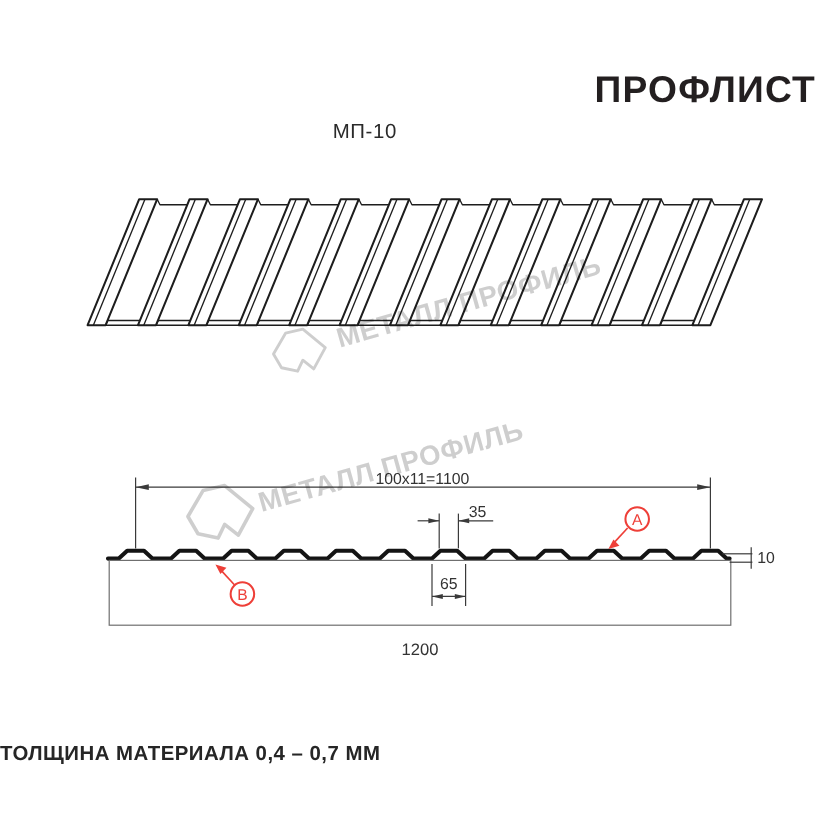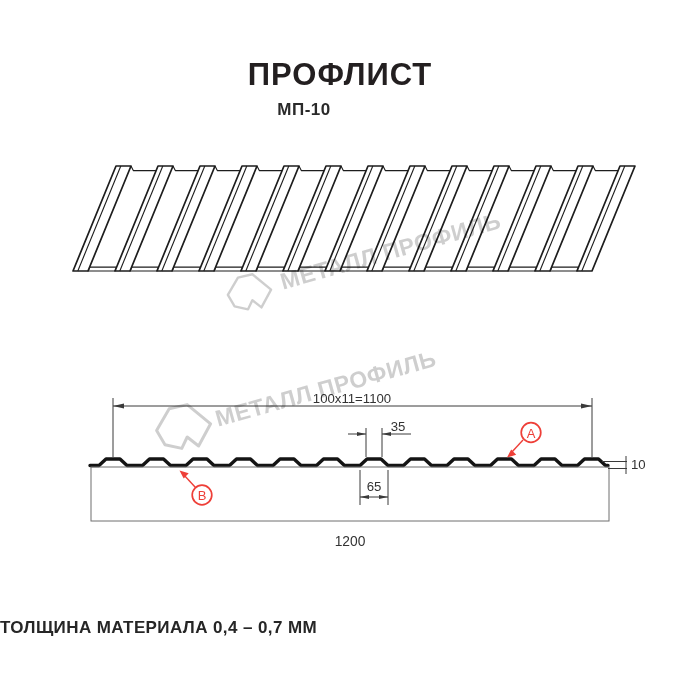--- a/index.html
+++ b/index.html
@@ -1,26 +1,26 @@
 <!DOCTYPE html>
 <html><head>
 <meta charset="utf-8">
 <style>
   html,body{margin:0;padding:0;}
   body{
     width:700px;height:700px;position:relative;background:#ffffff;
     font-family:"Liberation Sans","DejaVu Sans",sans-serif;overflow:hidden;
   }
   .page-title{
-    position:absolute;left:0;top:57px;width:680px;text-align:center;
+    position:absolute;left:0;top:57px;width:680px;text-align:right;
     font-size:31px;font-weight:800;letter-spacing:1px;color:#231f20;
   }
   .page-subtitle{
     position:absolute;left:0;top:100px;width:608px;text-align:center;
-    font-size:17px;font-weight:700;letter-spacing:.5px;color:#2a2a2a;
+    font-size:17px;font-weight:400;letter-spacing:.5px;color:#2a2a2a;
   }
   .footer-note{
     position:absolute;left:0;top:618px;width:700px;text-align:left;
     font-size:17px;font-weight:700;letter-spacing:.4px;color:#262626;
   }
   svg{position:absolute;left:0;top:0;}
   .watermark{
     position:absolute;color:#a6a6a6;opacity:.55;mix-blend-mode:multiply;
     pointer-events:none;
   }

